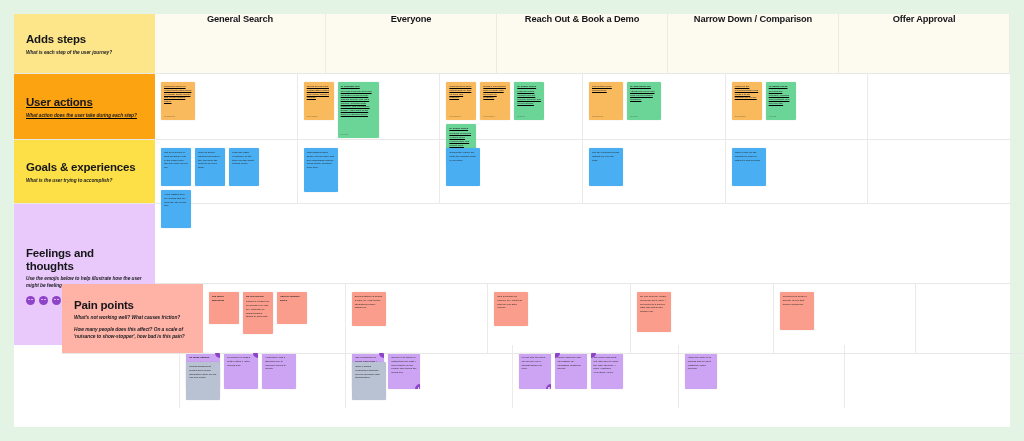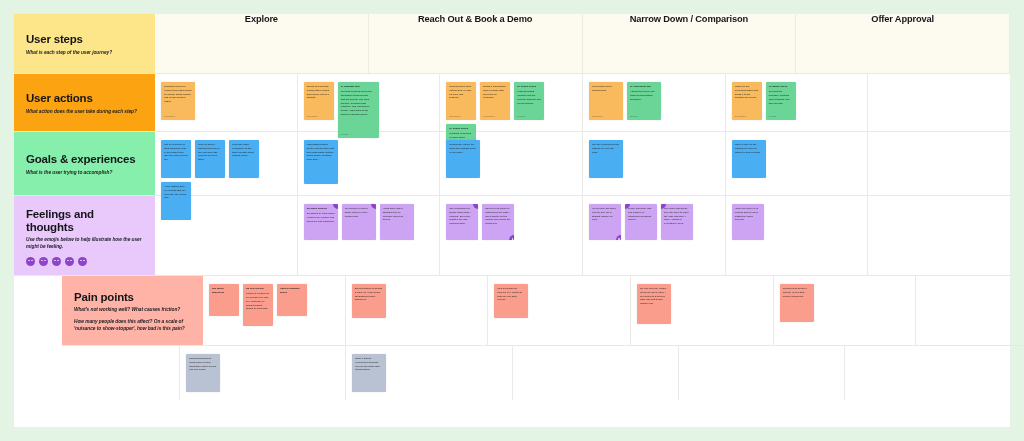--- a/index.html
+++ b/index.html
@@ -76,25 +76,25 @@
     padding: 0 4px;
   }
   .colhead {
     font-size: 9.3px;
     font-weight: bold;
     color: #16171b;
     text-align: center;
     letter-spacing: -0.15px;
   }
 
-  .row-actions  { height: 58px; }
+  .row-actions  { height: 66px; text-decoration: underline; }
   .row-actions .rowhead  { background: #fca311; display:flex; flex-direction:column; justify-content:center;}
   .row-goals    { height: 64px; }
-  .row-goals .rowhead    { background: #86efac; display:flex; flex-direction:column; justify-content:center;}
-  .row-feelings { height: 80px; }
+  .row-goals .rowhead    { background: #fde047; display:flex; flex-direction:column; justify-content:center;}
+  .row-feelings { height: 80px; flex-direction: column; }
   .row-feelings .rowhead { background: #e9c8fb; display:flex; flex-direction:column; justify-content:center;}
   .row-pain     { height: 70px; margin-left: 48px; }
   .row-pain .rowhead     { background: #ffb3a7; display:flex; flex-direction:column; justify-content:center;}
 
   .emoji-row { margin-top: 6px; display: flex; gap: 4px; }
   .emoji-row span {
     width: 9px; height: 9px; border-radius: 50%;
     background: #8e44c9;
     display: inline-block;
     position: relative;
@@ -146,26 +146,29 @@
   .badge.tr { top: -5px; right: -5px; }
   .badge.br { bottom: -5px; right: -5px; }
   .badge.tl { top: -5px; left: -5px; }
 </style>
 </head>
 <body>
 
 <div id="board">
     <div class="row row-steps">
       <div class="rowhead">
-        <h2>User steps</h2>
+        <h2>Adds steps</h2>
         <p>What is each step of the user journey?</p>
       </div>
       <div class="cells">
         <div class="cell">
-          <div class="colhead">Explore</div>
+          <div class="colhead">General Search</div>
+        </div>
+        <div class="cell">
+          <div class="colhead">Everyone</div>
         </div>
         <div class="cell">
           <div class="colhead">Reach Out &amp; Book a Demo</div>
         </div>
         <div class="cell">
           <div class="colhead">Narrow Down / Comparison</div>
         </div>
         <div class="cell">
           <div class="colhead">Offer Approval</div>
         </div>

